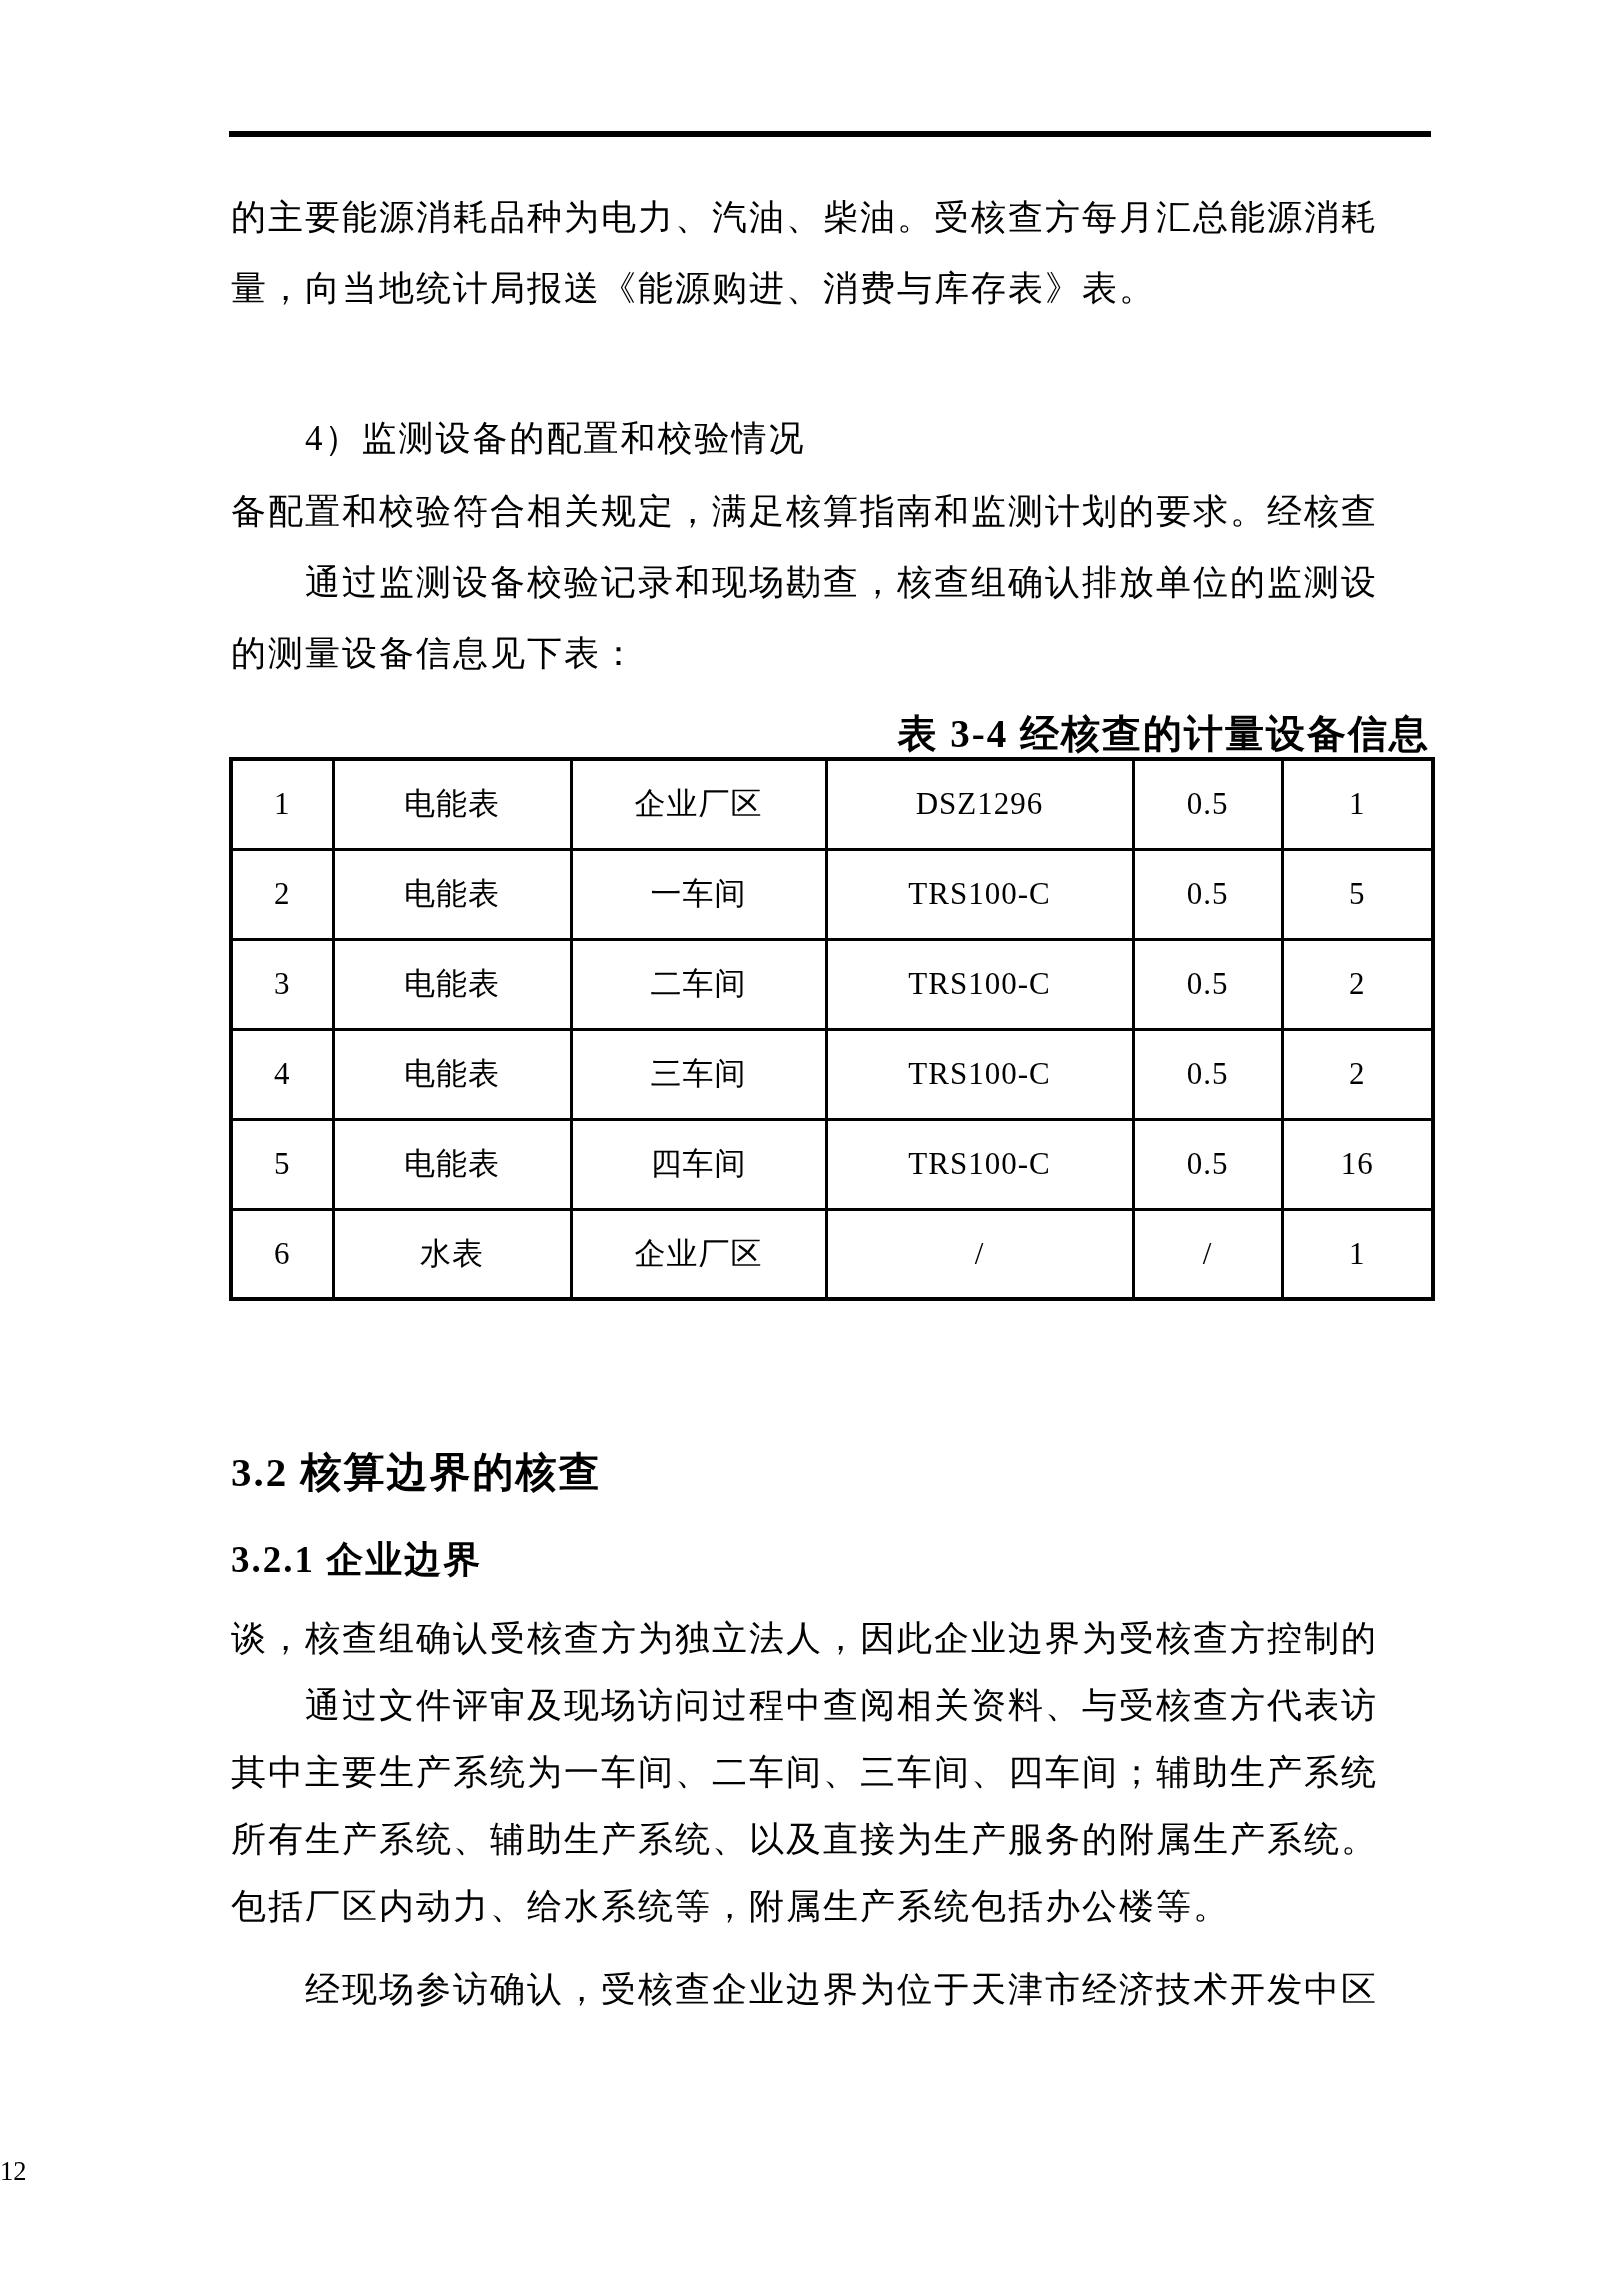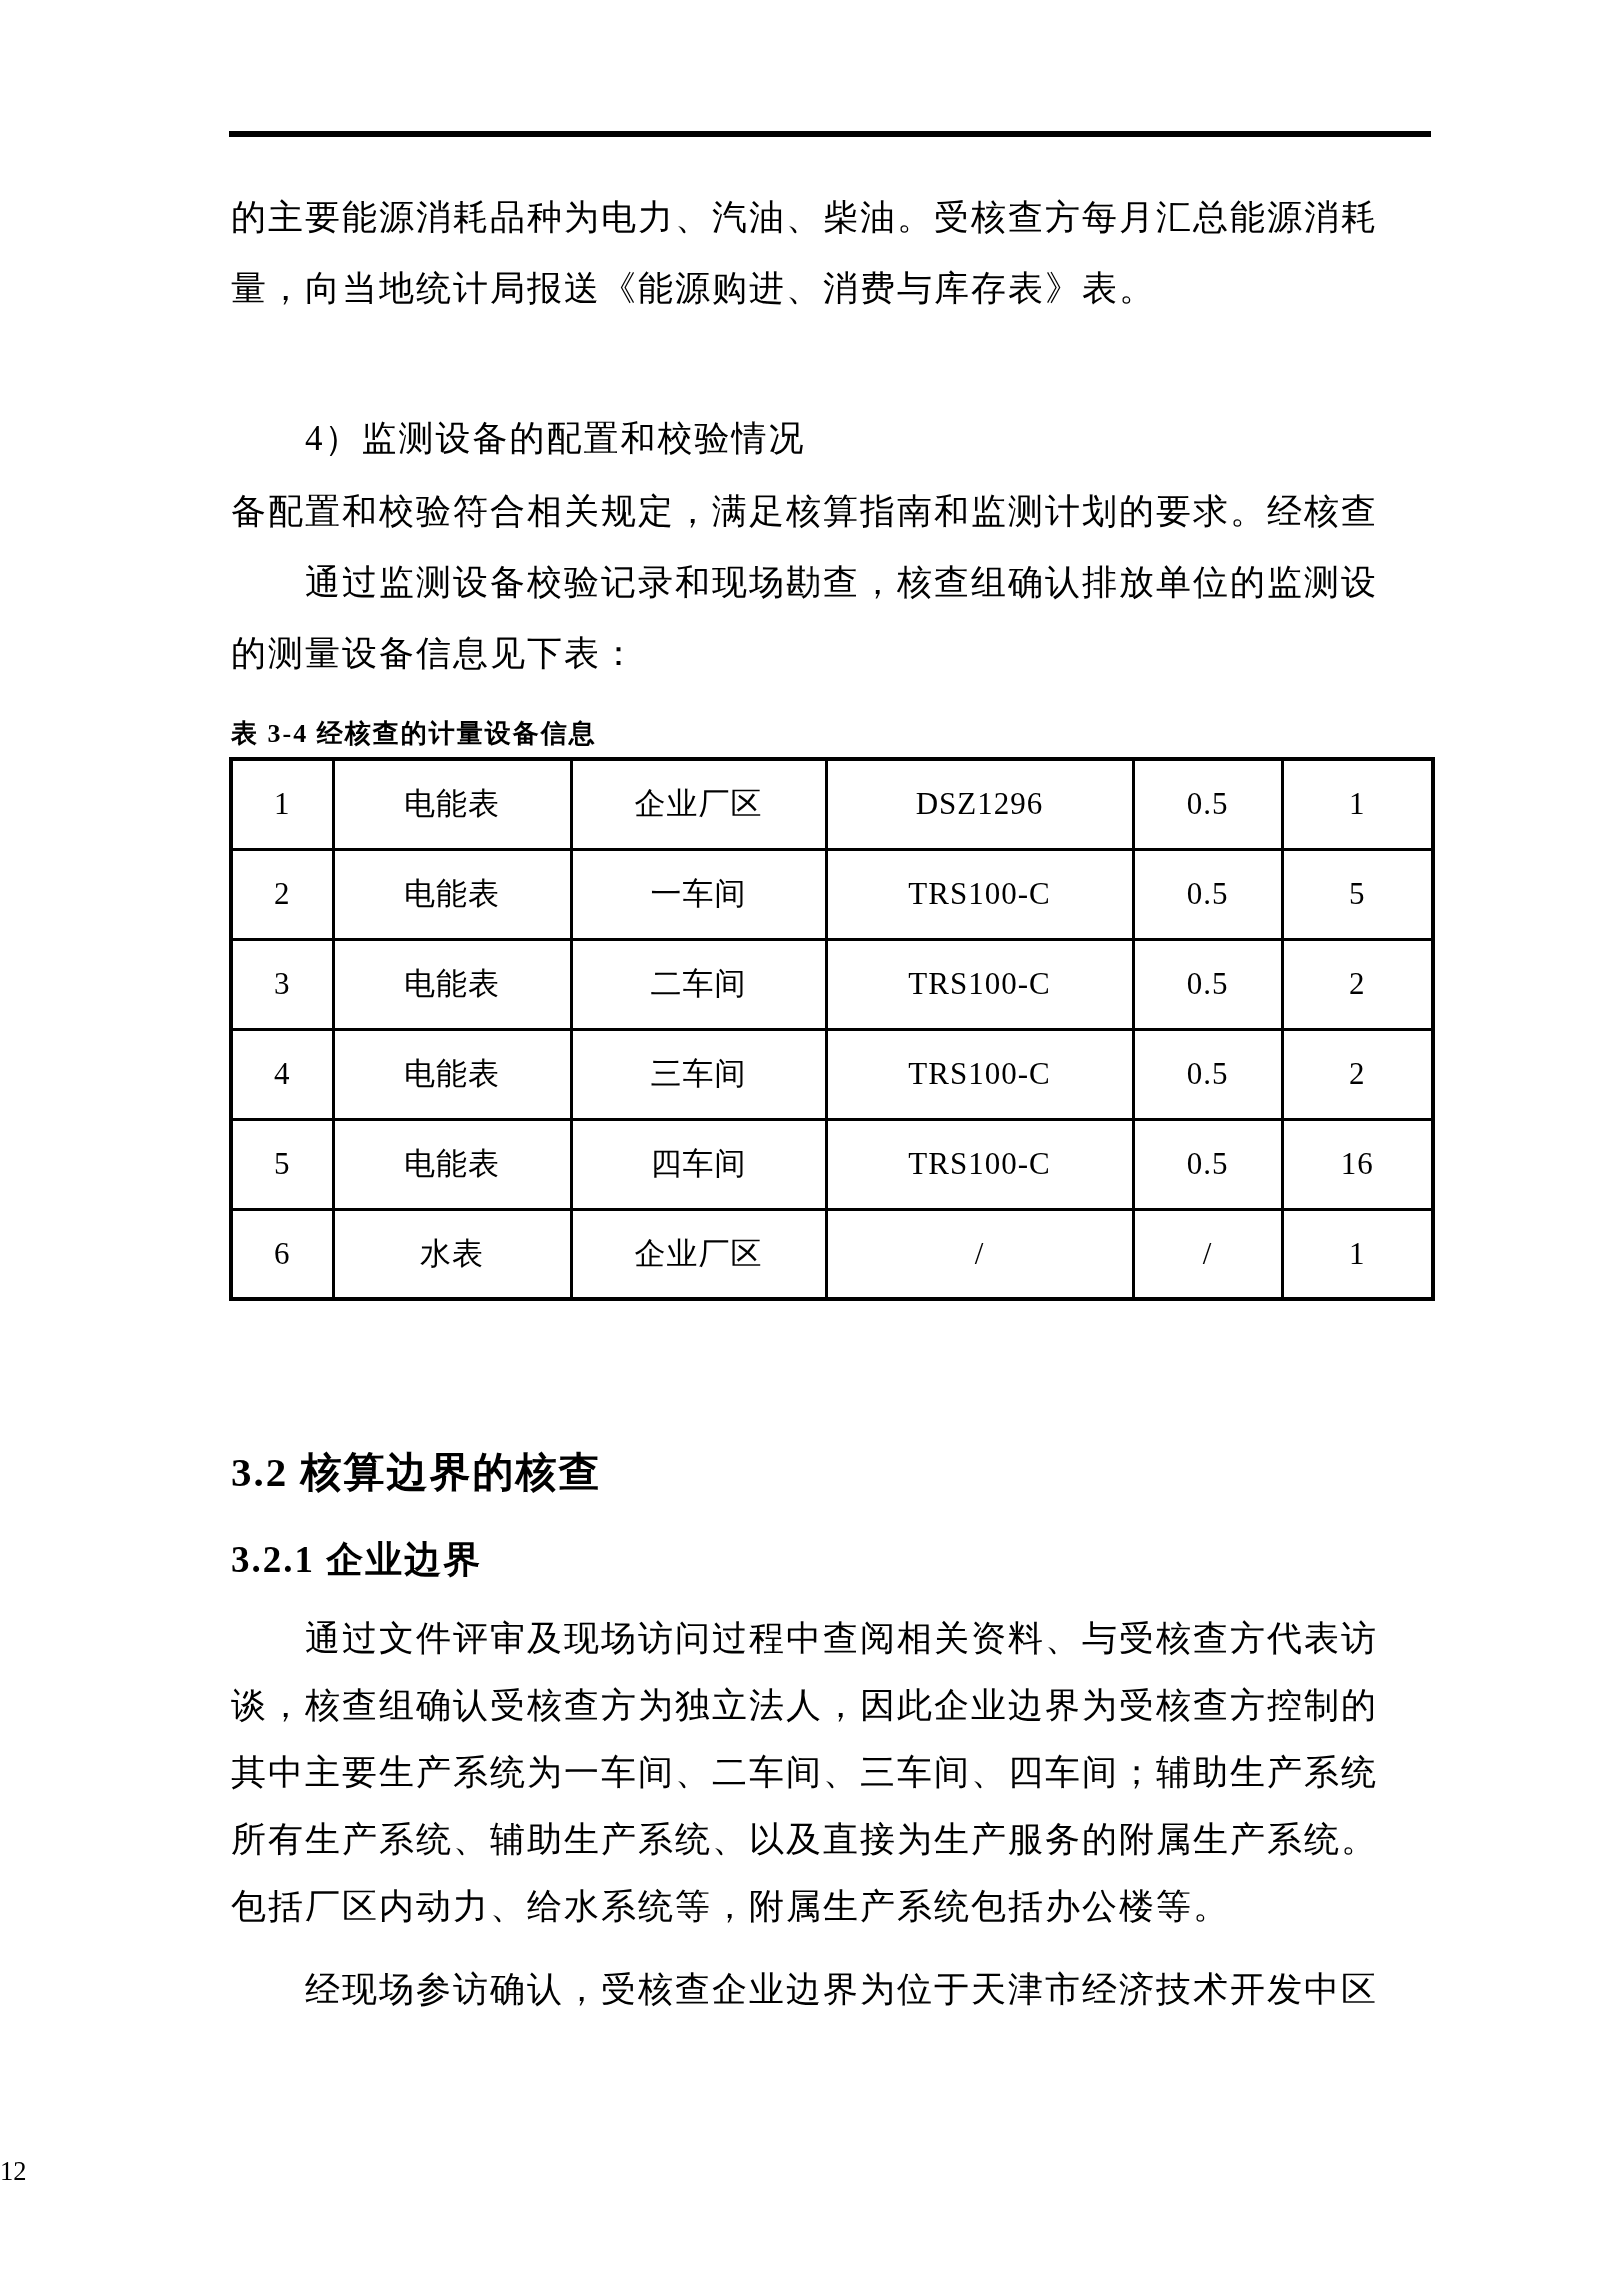--- a/index.html
+++ b/index.html
@@ -17,22 +17,22 @@
   .para { left:231px; width:1199px; }
   .ln {
     height:71px; line-height:71px;
     font-size:35px; letter-spacing:2px;
     white-space:nowrap; overflow:visible;
   }
   .p68 .ln { height:67px; line-height:67px; }
   .indent { padding-left:74px; }
   .caption {
     left:231px; top:702px; width:1199px;
-    text-align:left; font-weight:bold;
-    font-size:26px; line-height:63px; letter-spacing:2px;
+    text-align:right; font-weight:bold;
+    font-size:39px; line-height:63px; letter-spacing:2px;
   }
   table.devices {
     position:absolute; left:229px; top:757px;
     width:1202px; border-collapse:collapse;
     table-layout:fixed;
   }
   table.devices, table.devices td, table.devices th {
     border:3.9px solid #000000;
   }
   table.devices { border-width:4.9px; }
@@ -138,22 +138,22 @@
       <td>/</td>
       <td>1</td>
     </tr>
   </tbody>
 </table>
 
 <div class="abs h-major">3.2 核算边界的核查</div>
 <div class="abs h-minor">3.2.1 企业边界</div>
 
 <div class="abs para p68" style="top:1605px">
+  <div class="ln">谈，核查组确认受核查方为独立法人，因此企业边界为受核查方控制的</div>
   <div class="ln indent">通过文件评审及现场访问过程中查阅相关资料、与受核查方代表访</div>
-  <div class="ln">谈，核查组确认受核查方为独立法人，因此企业边界为受核查方控制的</div>
   <div class="ln">其中主要生产系统为一车间、二车间、三车间、四车间；辅助生产系统</div>
   <div class="ln">所有生产系统、辅助生产系统、以及直接为生产服务的附属生产系统。</div>
   <div class="ln">包括厂区内动力、给水系统等，附属生产系统包括办公楼等。</div>
 </div>
 
 <div class="abs para p68" style="top:1956px">
   <div class="ln indent">经现场参访确认，受核查企业边界为位于天津市经济技术开发中区</div>
 </div>
 
 <div class="abs pageno">12</div>

